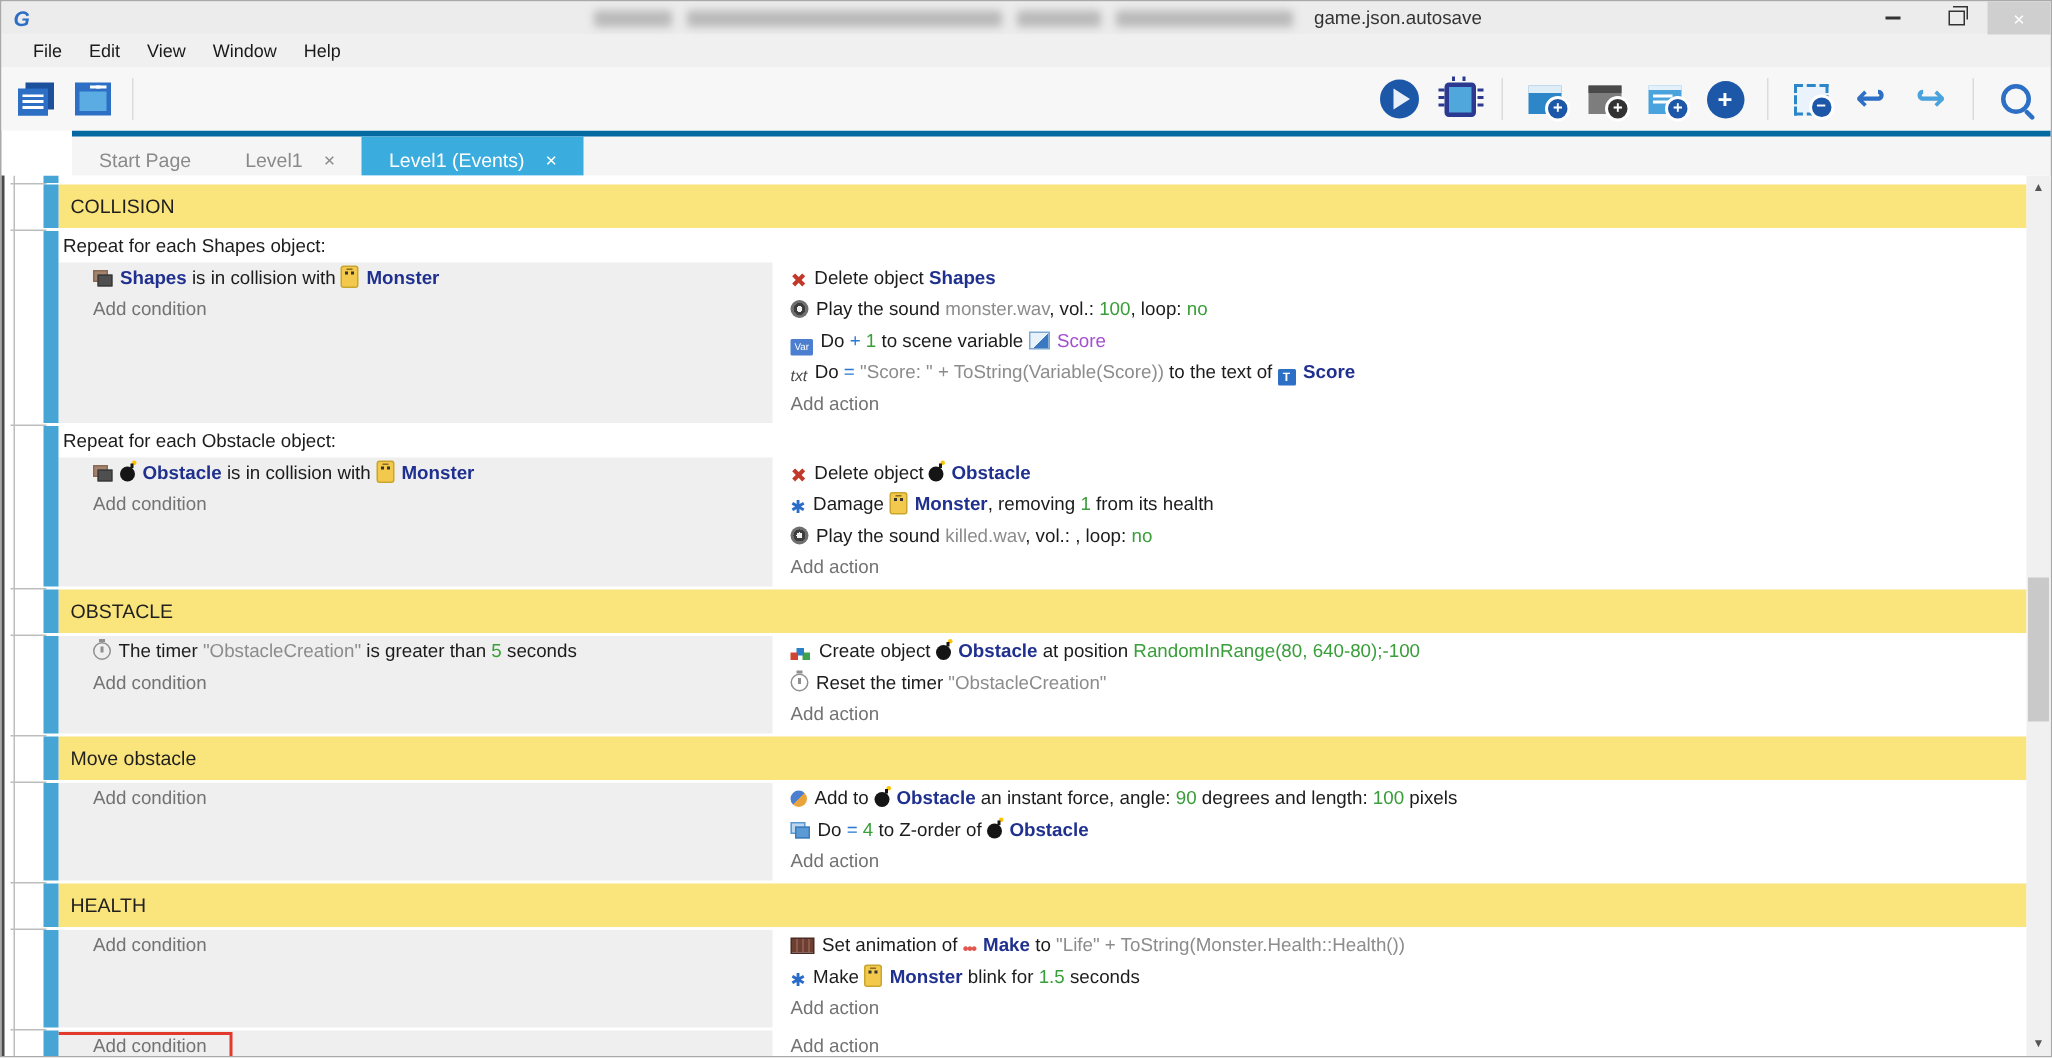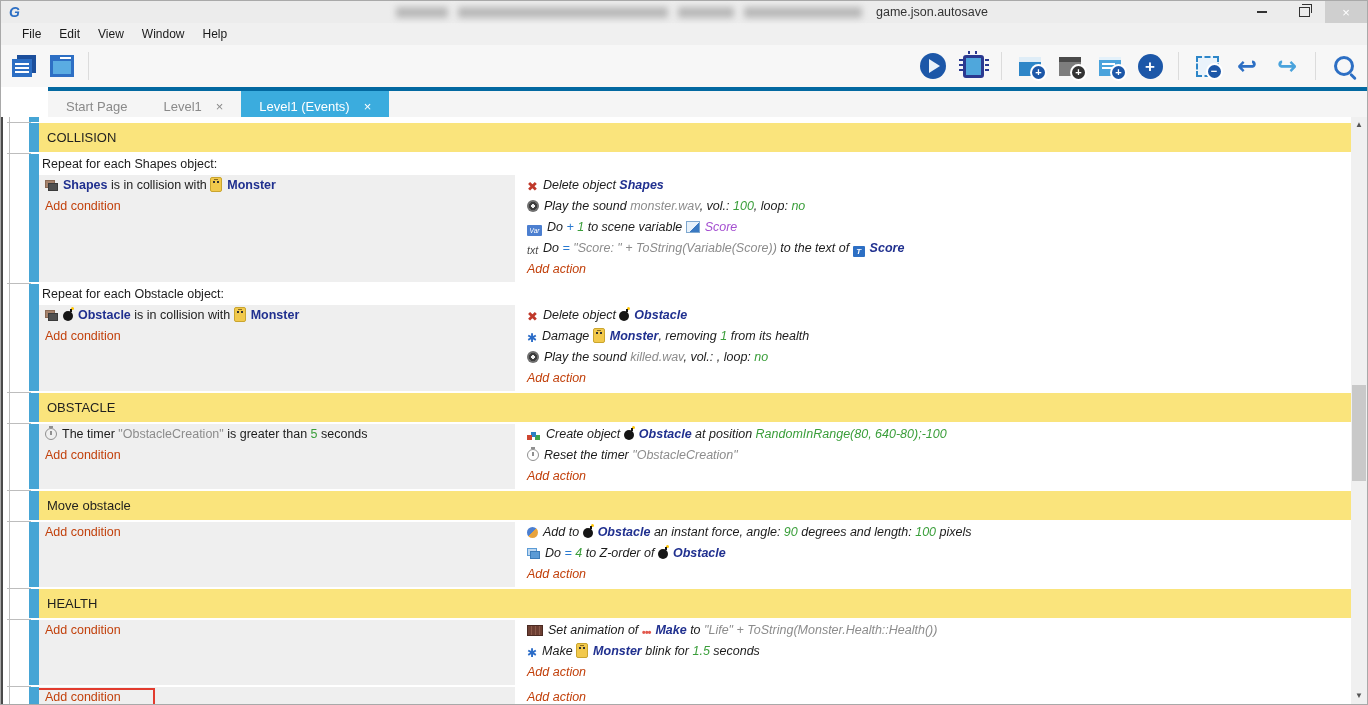--- a/index.html
+++ b/index.html
@@ -79,23 +79,23 @@
   .row::after{content:'';position:absolute;left:-10px;top:0;bottom:0;width:10px;background:#46a5d5;}
   .row.partial{height:5px;background:#fff;margin-bottom:1px;}
   .row.group{height:29px;background:#fae47c;display:flex;align-items:center;}
   .row.group .gtitle{font-size:13px;color:#1f1f1f;padding-left:8px;}
   .event{display:flex;flex-direction:column;}
   .repeat-line{background:#fff;height:21px;line-height:21px;font-size:12.5px;color:#1c1c1c;padding-left:3px;}
   .cols{display:flex;align-items:stretch;flex:1;}
   .cond{width:476px;background:#efefef;padding-bottom:4px;box-sizing:border-box;}
   .act{flex:1;background:#fff;margin-left:6px;padding-bottom:2px;}
   .line{height:21px;line-height:21px;font-size:12.5px;color:#1c1c1c;white-space:nowrap;overflow:hidden;}
-  .cond .line{padding-left:6px;}
-  .act .line{padding-left:6px;font-style:italic;}
-  .ph{color:#c2410c;}
+  .cond .line{padding-left:23px;}
+  .act .line{padding-left:6px;}
+  .ph{color:#737373;}
   .seg-plain{color:#1c1c1c;}
   .seg-obj{color:#20308f;font-weight:bold;}
   .seg-grey{color:#8c8c8c;}
   .seg-green{color:#3a9e3a;}
   .seg-blue{color:#2979d0;}
   .seg-purple{color:#a44fd0;}
 
   
   .icon{display:inline-block;position:relative;vertical-align:-2px;margin-right:5px;}
   .icon-collision-icon{width:13px;height:11px;}

